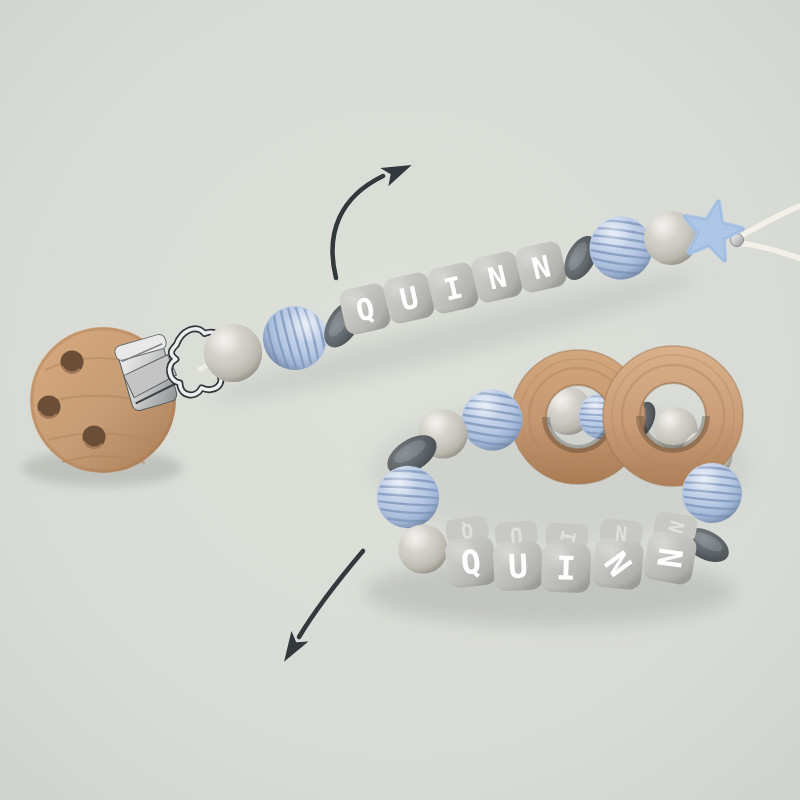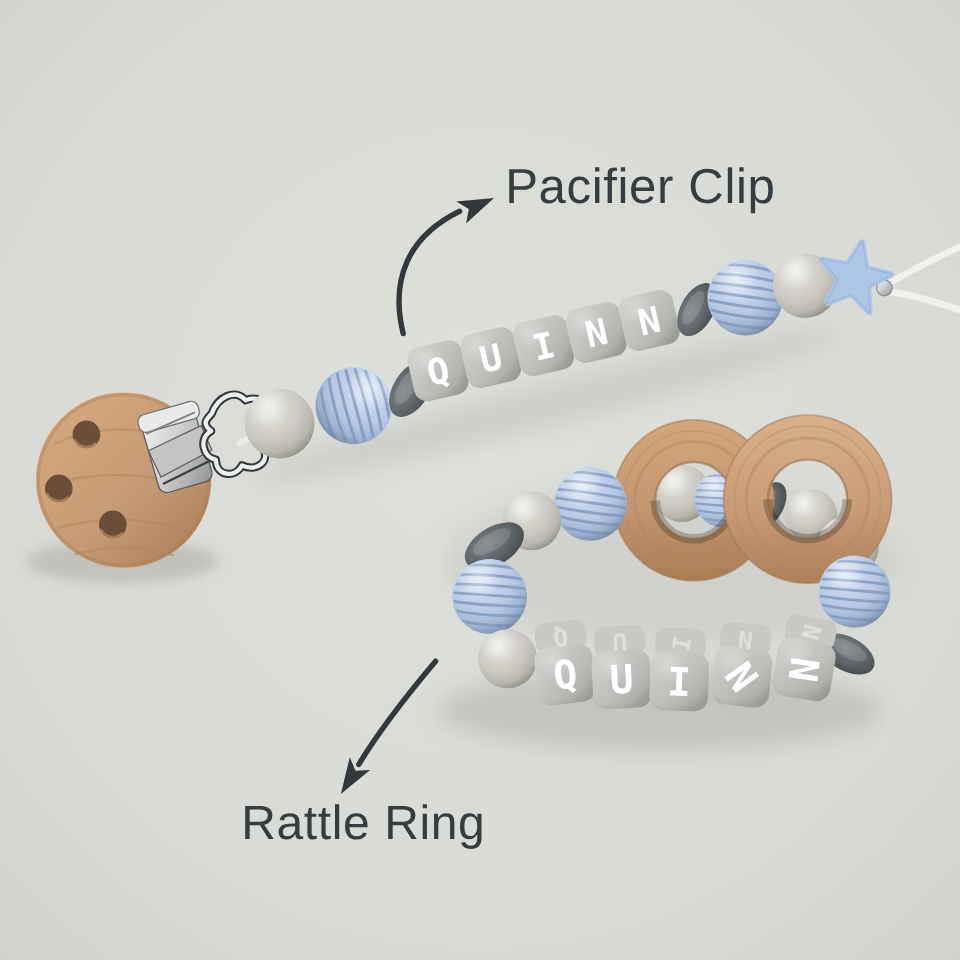--- a/index.html
+++ b/index.html
@@ -331,15 +331,13 @@
     </g>
   </g>
   <g>
     <path d="M363,551 C336,583 314,612 299,637" fill="none" stroke="#33383c" stroke-width="4.5" stroke-linecap="round"></path>
     <g transform="translate(292,649) rotate(122)">
       <path d="M-15,-10 L15,0 L-15,10 L-8,0 Z" fill="#33383c"></path>
     </g>
   </g>
 </svg>
 
-  <div class="label label-pacifier">Pacifier Clip</div>
-  <div class="label label-rattle">Rattle Ring</div>
 </div>
 
 </body></html>

